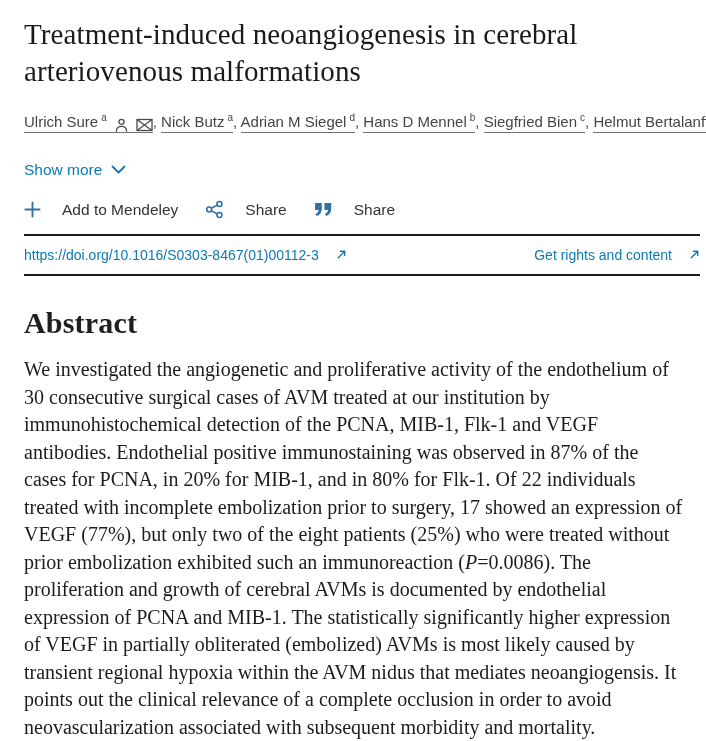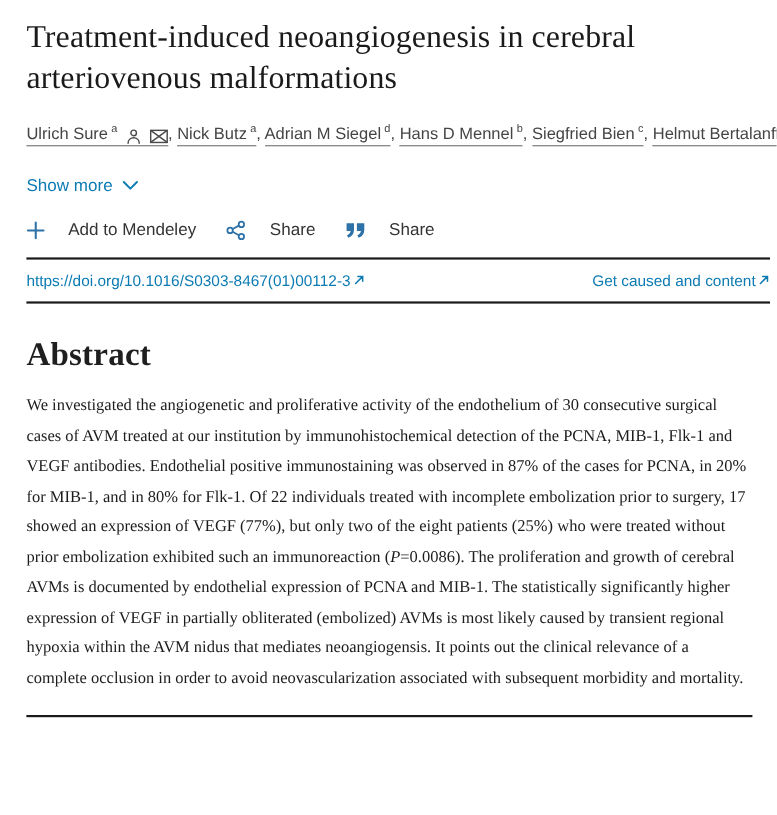--- a/index.html
+++ b/index.html
@@ -77,36 +77,36 @@
     display: flex;
     justify-content: space-between;
     align-items: center;
     font-size: 14px;
   }
   .teal-link {
     color: #0c7bb3;
     text-decoration: none;
     display: inline-flex;
     align-items: flex-end;
-    gap: 2px;
+    gap: 17px;
     cursor: pointer;
   }
 
   .abstract-heading {
     margin-top: 30px;
     font-family: "Liberation Serif", serif;
     font-weight: 600;
     font-size: 30px;
     color: #1f1f1f;
     letter-spacing: 0.2px;
   }
   .abstract-paragraph {
     margin-top: 16px;
     font-family: "Liberation Serif", serif;
-    font-size: 15px;
+    font-size: 20px;
     line-height: 27.5px;
     color: #1c1c1c;
     max-width: 660px;
     text-align: left;
   }
   .abstract-paragraph em { font-style: italic; }
 
   .bottom-rule {
     margin-top: 19px;
     border: none;
@@ -172,21 +172,21 @@
   <div class="doi-bar">
     <a class="teal-link">
       <span>https://doi.org/10.1016/S0303-8467(01)00112-3</span>
       <span class="ico">
         <svg width="11" height="11" viewBox="0 0 12 12" fill="none" stroke="#0c7bb3" stroke-width="1.5" stroke-linecap="round">
             <path d="M2.5 9.5 L9.3 2.7 M4.8 2.5 H9.5 V7.2"></path>
           </svg>
       </span>
     </a>
     <a class="teal-link">
-      <span>Get caused and content</span>
+      <span>Get rights and content</span>
       <span class="ico">
         <svg width="11" height="11" viewBox="0 0 12 12" fill="none" stroke="#0c7bb3" stroke-width="1.5" stroke-linecap="round">
             <path d="M2.5 9.5 L9.3 2.7 M4.8 2.5 H9.5 V7.2"></path>
           </svg>
       </span>
     </a>
   </div>
 
   <h2 class="abstract-heading">Abstract</h2>
 

